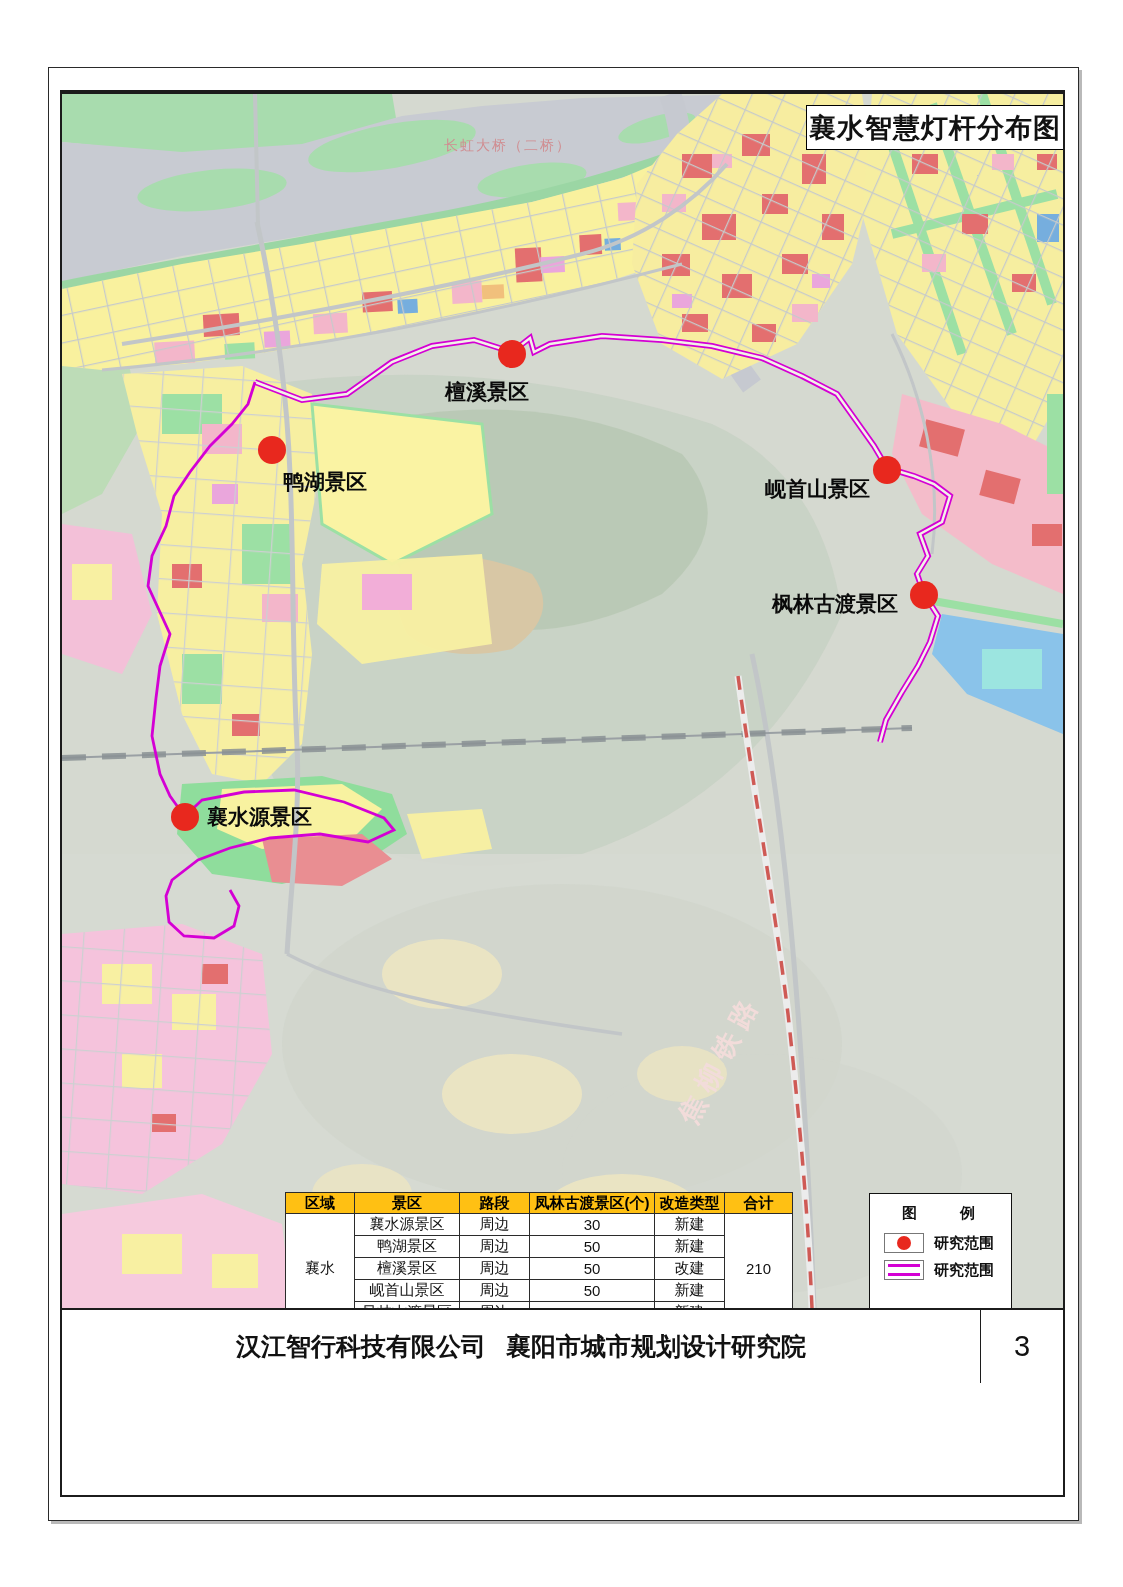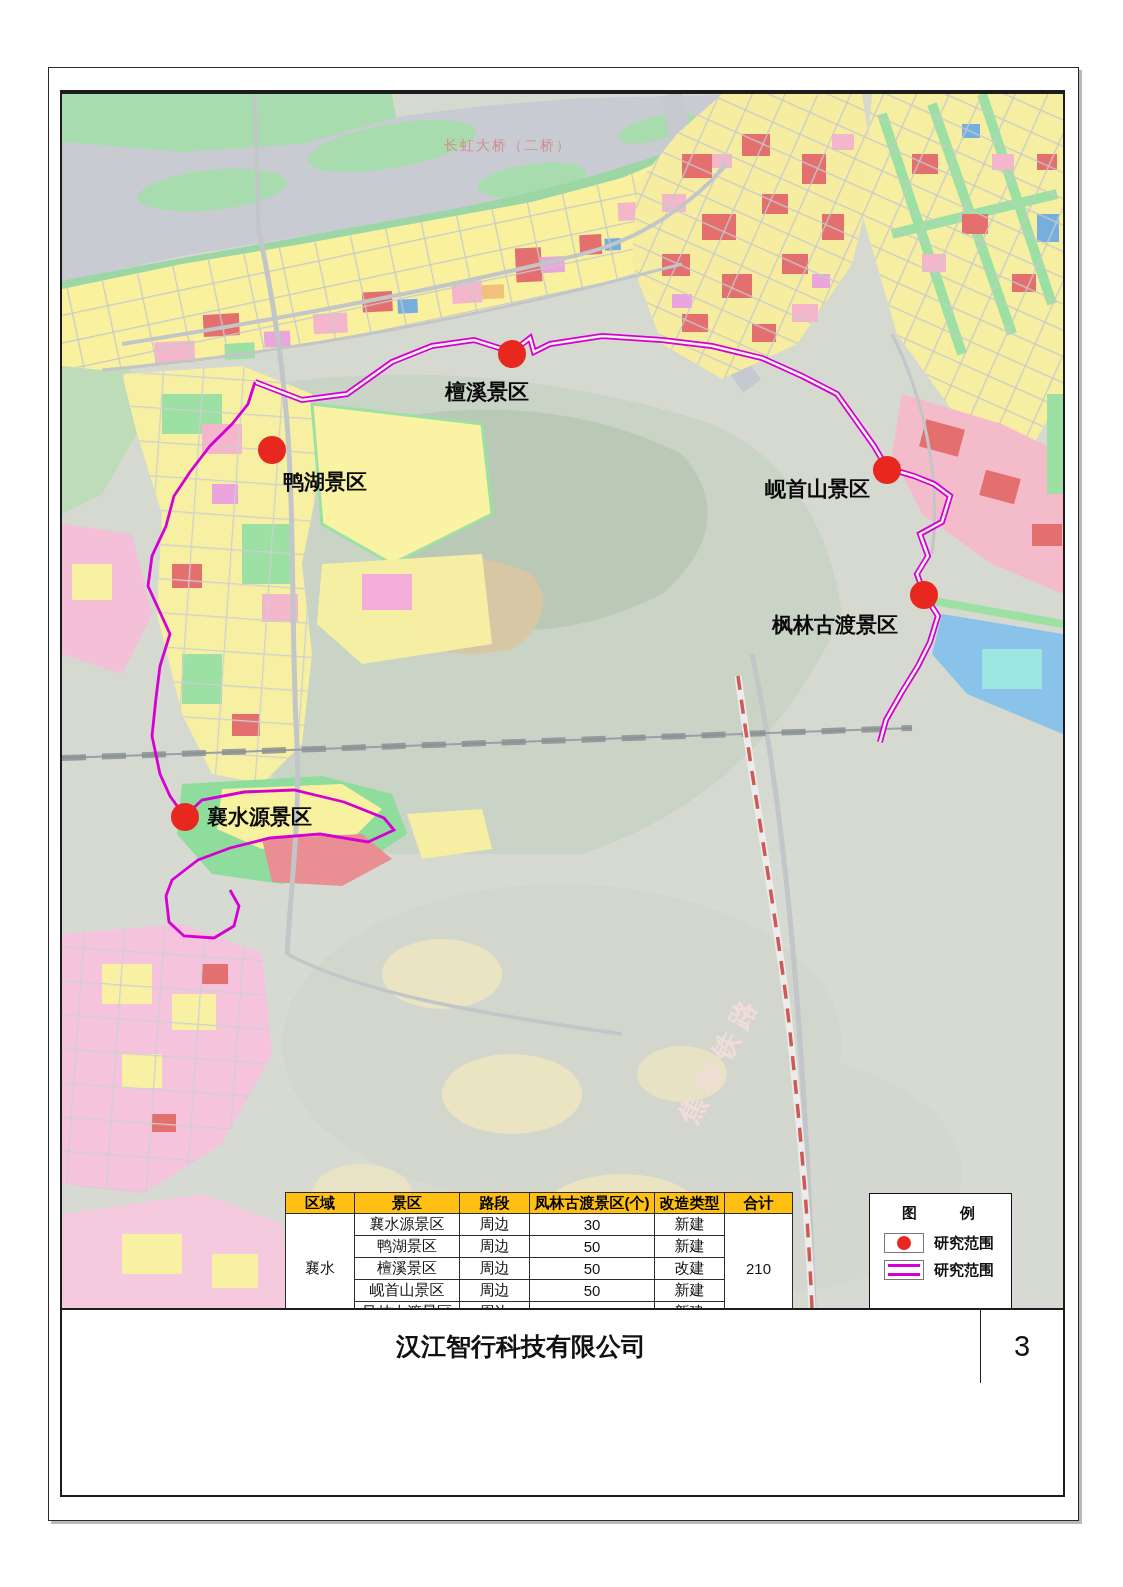--- a/index.html
+++ b/index.html
@@ -221,39 +221,42 @@
           <path d="M676,582 C692,700 714,820 726,920 C738,1030 746,1120 750,1214" stroke="#cf5a55" stroke-width="3.5" stroke-dasharray="14 10" fill="none"></path>
         </g>
 
         <g fill="none">
           <path d="M193,288 240,306 285,300 330,268 370,252 412,246 450,258 468,244 472,258 488,250 540,242 600,246 650,252 700,264 740,282 775,300 795,328 812,352 825,374 852,382 872,390 888,402 880,428 858,440 866,462 855,480 862,500 876,522 868,548 856,572 840,598 824,626 818,648" stroke="#d400d4" stroke-width="6"></path>
           <path d="M193,288 240,306 285,300 330,268 370,252 412,246 450,258 468,244 472,258 488,250 540,242 600,246 650,252 700,264 740,282 775,300 795,328 812,352 825,374 852,382 872,390 888,402 880,428 858,440 866,462 855,480 862,500 876,522 868,548 856,572 840,598 824,626 818,648" stroke="#f2f2e8" stroke-width="2.5"></path>
           <path d="M193,288 186,310 170,330 148,352 128,378 112,402 104,432 90,462 86,492 108,540 98,572 94,604 90,642 98,680 108,702 118,716 123,722 140,706 182,698 232,696 282,708 322,724 332,736 306,748 258,740 208,744 168,754 136,766 110,786 104,802 107,828 122,842 152,844 172,832 177,812 168,796" stroke="#d400d4" stroke-width="2.8"></path>
         </g>
       </svg>
 
+      <div class="map-title-box">
+        <span>襄水智慧灯杆分布图</span>
+      </div>
 
       <div class="map-note note-bridge">长虹大桥（二桥）</div>
       <div class="map-note note-railway">焦柳铁路</div>
 
       <div class="marker">
         <div class="dot" style="left:436px;top:246px;"></div>
         <div class="mlabel" style="left:383px;top:284px;">檀溪景区</div>
       </div>
       <div class="marker">
         <div class="dot" style="left:196px;top:342px;"></div>
         <div class="mlabel" style="left:221px;top:374px;">鸭湖景区</div>
       </div>
       <div class="marker">
         <div class="dot" style="left:811px;top:362px;"></div>
         <div class="mlabel" style="left:703px;top:381px;">岘首山景区</div>
       </div>
       <div class="marker">
         <div class="dot" style="left:848px;top:487px;"></div>
-        <div class="mlabel" style="left:710px;top:517px;">枫林古渡景区</div>
+        <div class="mlabel" style="left:710px;top:496px;">枫林古渡景区</div>
       </div>
       <div class="marker">
         <div class="dot" style="left:109px;top:709px;"></div>
         <div class="mlabel" style="left:145px;top:709px;">襄水源景区</div>
       </div>
 
       <table class="data-table">
         <colgroup>
           <col class="col-region">
             <col class="col-scenic">
@@ -321,18 +324,19 @@
             <span class="swatch-line"></span>
           </span>
           <span class="legend-label">研究范围</span>
         </div>
       </div>
     </div>
 
     <div class="footer">
       <div class="footer-left">
         <span>汉江智行科技有限公司</span>
+        <span>襄阳市城市规划设计研究院</span>
       </div>
       <div class="footer-right">3</div>
     </div>
 
   </div>
 </div>
 
 </body></html>

